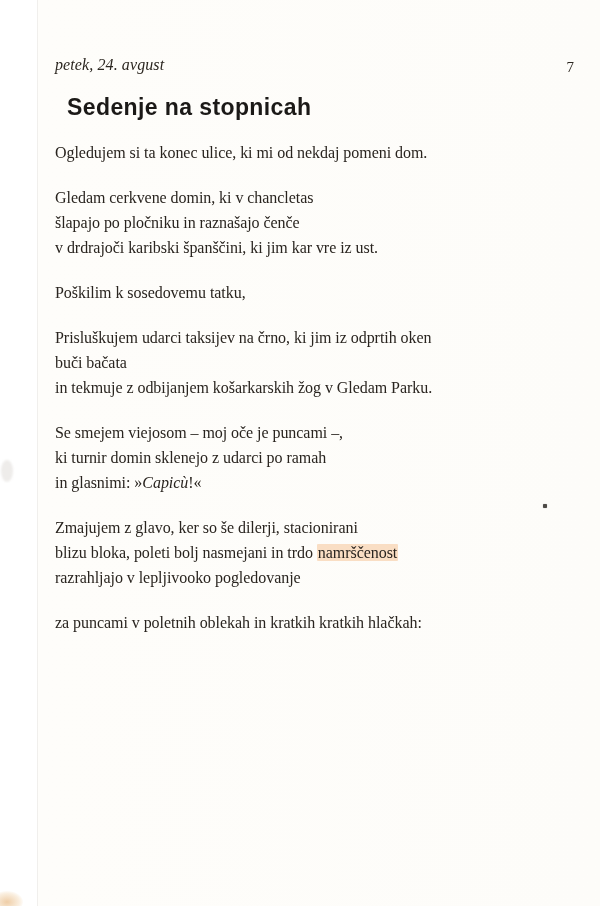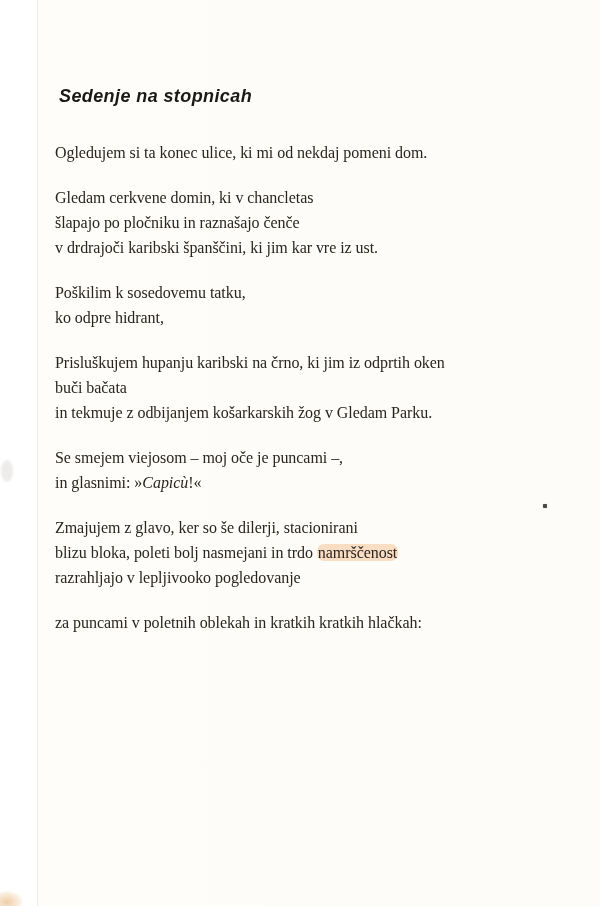--- a/index.html
+++ b/index.html
@@ -45,45 +45,44 @@
     position: absolute;
     right: 6px;
     top: 3px;
     font-size: 15px;
     color: #2b2620;
   }
   .poem-title {
     position: absolute;
     left: 55px;
     top: 82px;
-    margin: 4px;
+    margin: 12px;
     font-family: "Liberation Sans", "DejaVu Sans", sans-serif;
     font-weight: 700;
-    font-size: 18px;
+    font-size: 23px;
     letter-spacing: 0.4px;
     color: #1b1917;
-    font-style: italic;
   }
   .poem {
     position: absolute;
     left: 55px;
     top: 140px;
     width: 510px;
   }
   .stanza {
     margin: 0 0 20px 0;
     font-size: 16px;
     line-height: 25px;
     letter-spacing: -0.05px;
   }
   .line { display: block; }
   .seg-italic { font-style: italic; text-align: center; }
   .seg-highlight {
     background: var(--hl, rgba(242, 153, 74, 0.30));
-    border-radius: 7px;
+    border-radius: 1px;
     padding: 0 1px;
   }
   .scan-speck {
     position: absolute;
     left: 543px;
     top: 504px;
     width: 4px;
     height: 4px;
     background: #3a3733;
     border-radius: 1px;
@@ -109,43 +108,47 @@
     background: rgba(195, 188, 178, 0.28);
     filter: blur(1px);
   }
 </style>
 </head>
 <body>
 
 <div class="scan-page">
   <div class="page-left-edge"></div>
 
+  <header class="running-header">
+    <span class="date">petek, 24. avgust</span>
+    <span class="pagenum">7</span>
+  </header>
 
   <h1 class="poem-title">Sedenje na stopnicah</h1>
 
   <div class="poem">
       <p class="stanza">
         <span class="line"><span>Ogledujem si ta konec ulice, ki mi od nekdaj pomeni dom.</span></span>
       </p>
       <p class="stanza">
         <span class="line"><span>Gledam cerkvene domin, ki v chancletas</span></span>
         <span class="line"><span>šlapajo po pločniku in raznašajo čenče</span></span>
         <span class="line"><span>v drdrajoči karibski španščini, ki jim kar vre iz ust.</span></span>
       </p>
       <p class="stanza">
         <span class="line"><span>Poškilim k sosedovemu tatku,</span></span>
-        <span class="line"><span>ko odpre hidrant,</span></span>
       </p>
       <p class="stanza">
-        <span class="line"><span>Prisluškujem hupanju karibski na črno, ki jim iz odprtih oken</span></span>
+        <span class="line"><span>Prisluškujem udarci taksijev na črno, ki jim iz odprtih oken</span></span>
         <span class="line"><span>buči bačata</span></span>
         <span class="line"><span>in tekmuje z odbijanjem košarkarskih žog v Gledam Parku.</span></span>
       </p>
       <p class="stanza">
         <span class="line"><span>Se smejem viejosom – moj oče je puncami –,</span></span>
+        <span class="line"><span>ki turnir domin sklenejo z udarci po ramah</span></span>
         <span class="line"><span>in glasnimi: »</span><span class="seg-italic">Capicù</span><span>!«</span></span>
       </p>
       <p class="stanza">
         <span class="line"><span>Zmajujem z glavo, ker so še dilerji, stacionirani</span></span>
         <span class="line"><span>blizu bloka, poleti bolj nasmejani in trdo </span><span class="seg-highlight">namrščenost</span></span>
         <span class="line"><span>razrahljajo v lepljivooko pogledovanje</span></span>
       </p>
       <p class="stanza">
         <span class="line"><span>za puncami v poletnih oblekah in kratkih kratkih hlačkah:</span></span>
       </p>

